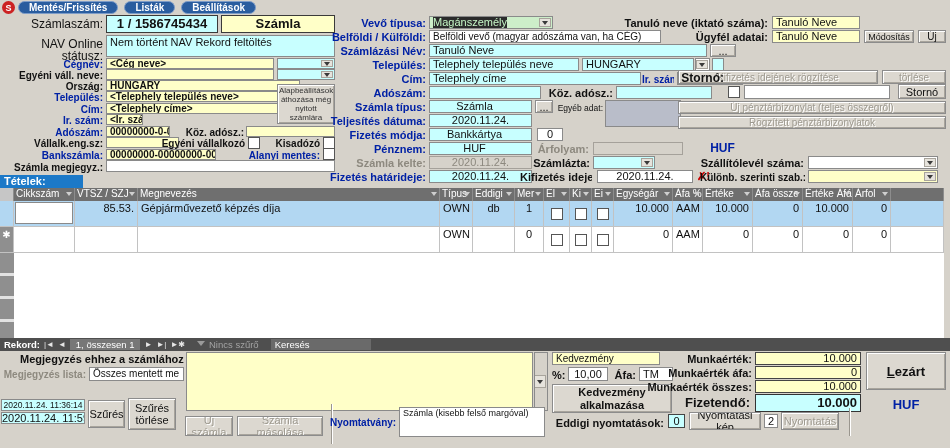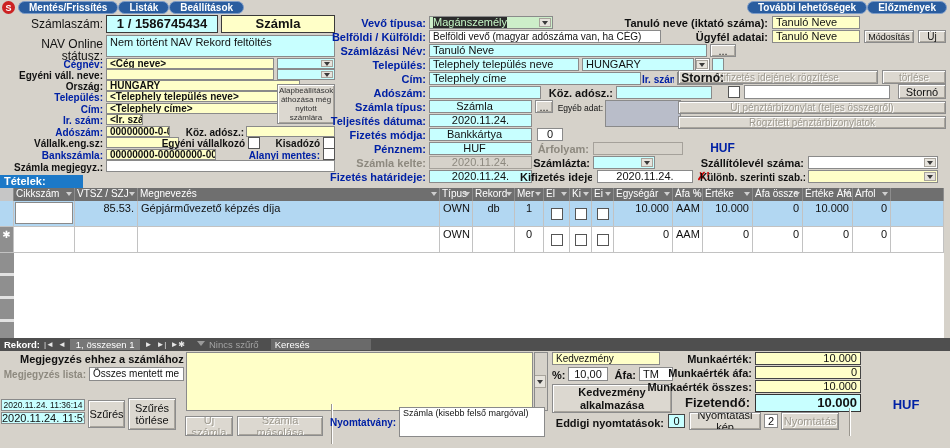--- a/index.html
+++ b/index.html
@@ -23,21 +23,21 @@
 .rt{text-align:right}
 .combo{padding-right:15px}
 .dd{position:absolute;right:1px;top:1px;bottom:1px;width:12px;background:#e6e3dc;border:1px solid #a8a49c;
  display:flex;align-items:center;justify-content:center}
 .dd::after{content:"";border:3px solid transparent;border-top:4px solid #3a3a3a;margin-top:4px}
 .btn{position:absolute;background:#dcd8d0;border:1px solid #8c8c8c;
  box-shadow:inset 1px 1px 0 #fff,inset -1px -1px 0 #a8a49c;
  display:flex;align-items:center;justify-content:center;font-size:11px;text-align:center;cursor:pointer;overflow:hidden}
 .btn.dis{color:#9d998f;text-shadow:1px 1px 0 #fff;cursor:default}
 .cb{position:absolute;width:12px;height:12px;background:#fff;border:1px solid #555}
-.pillbar{position:absolute;display:flex;}
+.pillbar{position:absolute;display:flex;gap:6px}
 .pill{background:#2a5d9f;color:#fff;font-weight:bold;font-size:10px;line-height:10px;border-radius:8px;
  border:1px solid #7d9cc8;padding:0 10px;height:13px;display:flex;align-items:center;cursor:pointer;white-space:nowrap}
 .sbadge{position:absolute;left:2px;top:1px;width:13px;height:13px;border-radius:50%;background:#c22;
  color:#fff;font-weight:bold;font-size:9px;display:flex;align-items:center;justify-content:center}
 .banner{position:absolute;background:#1c79c8;color:#fff;font-weight:bold;font-size:11px;line-height:13px;padding-left:4px}
 .ulf::first-letter{text-decoration:underline}
 
 #tbl{position:absolute;left:0;top:188px;width:944px}
 .trow{display:grid;grid-template-columns:14px 61px 63px 302px 33px 42px 29px 26px 22px 22px 59px 30px 50px 50px 50px 38px 53px}
 .th{background:#6f6f6f;color:#fff;font-size:10px;line-height:12px;height:13px;position:relative;
@@ -65,24 +65,20 @@
 <body>
 
 <div id="root">
 
  <div class="sbadge">S</div>
  <div class="pillbar" style="left:18px;top:1px">
   <div class="pill">Mentés/Frissítés</div>
   <div class="pill">Listák</div>
   <div class="pill">Beállítások</div>
  </div>
- <div class="pillbar" style="right:3px;top:1px">
-  <div class="pill">További lehetőségek</div>
-  <div class="pill">Előzmények</div>
- </div>
 
  <div class="lbl lbl11" style="left:0;top:18px;width:103px;font-weight:normal;font-size:12px">Számlaszám:</div>
  <div class="fld cyn ctr bold" style="left:106px;top:15px;width:112px;height:18px;border:1px solid #3a3a3a;font-size:13px;line-height:16px">1 / 1586745434</div>
  <div class="fld yel ctr bold" style="left:221px;top:15px;width:114px;height:18px;border:1px solid #3a3a3a;font-size:13px;line-height:16px">Számla</div>
 
  <div class="lbl lbl11" style="left:0;top:38px;width:103px;font-weight:normal;font-size:12px">NAV Online</div>
  <div class="lbl lbl11" style="left:0;top:50px;width:103px;font-weight:normal;font-size:12px">státusz:</div>
  <div class="fld cyn f11" style="left:106px;top:35px;width:229px;height:22px;line-height:13px">Nem történt NAV Rekord feltöltés</div>
 
  <div class="lbl navy" style="left:0;top:59px;width:103px">Cégnév:</div>
@@ -218,21 +214,21 @@
  <div class="btn dis" style="left:678px;top:101px;width:268px;height:13px;font-size:10px">Új pénztárbizonylat (teljes összegről)</div>
  <div class="btn dis" style="left:678px;top:116px;width:268px;height:13px;font-size:10px">Rögzített pénztárbizonylatok</div>
 
  <div id="tbl">
   <div class="trow">
    <div class="th" style="background:#c6c6c6;padding:0"></div>
    <div class="th"><span>Cikkszám</span><i class="fa"></i></div>
    <div class="th"><span>VTSZ / SZJ</span><i class="fa"></i></div>
    <div class="th ctr"><span>Megnevezés</span><i class="fa"></i></div>
    <div class="th"><span>Típus</span><i class="fa"></i></div>
-   <div class="th"><span>Rekord</span><i class="fa"></i></div>
+   <div class="th"><span>Eddigi</span><i class="fa"></i></div>
    <div class="th"><span>Mer</span><i class="fa"></i></div>
    <div class="th"><span>El</span><i class="fa"></i></div>
    <div class="th"><span>Ki</span><i class="fa"></i></div>
    <div class="th"><span>Ei</span><i class="fa"></i></div>
    <div class="th"><span>Egységár</span><i class="fa"></i></div>
    <div class="th"><span>Áfa %</span><i class="fa"></i></div>
    <div class="th"><span>Értéke</span><i class="fa"></i></div>
    <div class="th"><span>Áfa össze</span><i class="fa"></i></div>
    <div class="th"><span>Értéke Áfá</span><i class="fa"></i></div>
    <div class="th"><span>Árfol</span><i class="fa"></i></div>
@@ -326,20 +322,23 @@
     </div>
 
  <div class="lbl lbl11" style="left:620px;top:353px;width:132px">Munkaérték:</div>
  <div class="fld yel rt f11" style="left:755px;top:352px;width:106px;height:13px;border-color:#444">10.000</div>
  <div class="lbl lbl11" style="left:620px;top:367px;width:132px">Munkaérték áfa:</div>
  <div class="fld yel rt f11" style="left:755px;top:366px;width:106px;height:13px;border-color:#444">0</div>
  <div class="lbl lbl11" style="left:620px;top:381px;width:132px">Munkaérték összes:</div>
  <div class="fld yel rt f11" style="left:755px;top:380px;width:106px;height:13px;border-color:#444">10.000</div>
  <div class="lbl" style="left:600px;top:397px;width:150px;font-size:13px">Fizetendő:</div>
  <div class="fld cyn rt bold" style="left:755px;top:394px;width:106px;height:18px;font-size:13px;line-height:16px;border-color:#333">10.000</div>
+ <div class="btn bold" style="left:866px;top:352px;width:80px;height:38px;font-size:13px">
+      <span class="ulf">Lezárt</span>
+    </div>
  <div class="lbl navy ctr" style="left:866px;top:399px;width:80px;font-size:13px;text-align:center">HUF</div>
 
  <div class="fld cyn ctr" style="left:1px;top:399px;width:84px;height:12px;font-size:8.5px;line-height:10px;padding:0">2020.11.24. 11:36:14</div>
  <div class="fld cyn ctr" style="left:1px;top:412px;width:84px;height:12px;font-size:11px;line-height:10px;padding:0">2020.11.24. 11:59:25</div>
  <div class="btn" style="left:88px;top:400px;width:37px;height:28px">Szűrés</div>
  <div class="btn" style="left:128px;top:398px;width:48px;height:32px;line-height:12px;padding:0 2px">
       <span>Szűrés törlése</span>
     </div>
  <div class="btn dis" style="left:185px;top:416px;width:48px;height:20px">Új számla</div>
  <div class="btn dis" style="left:237px;top:416px;width:86px;height:20px">Számla másolása</div>

